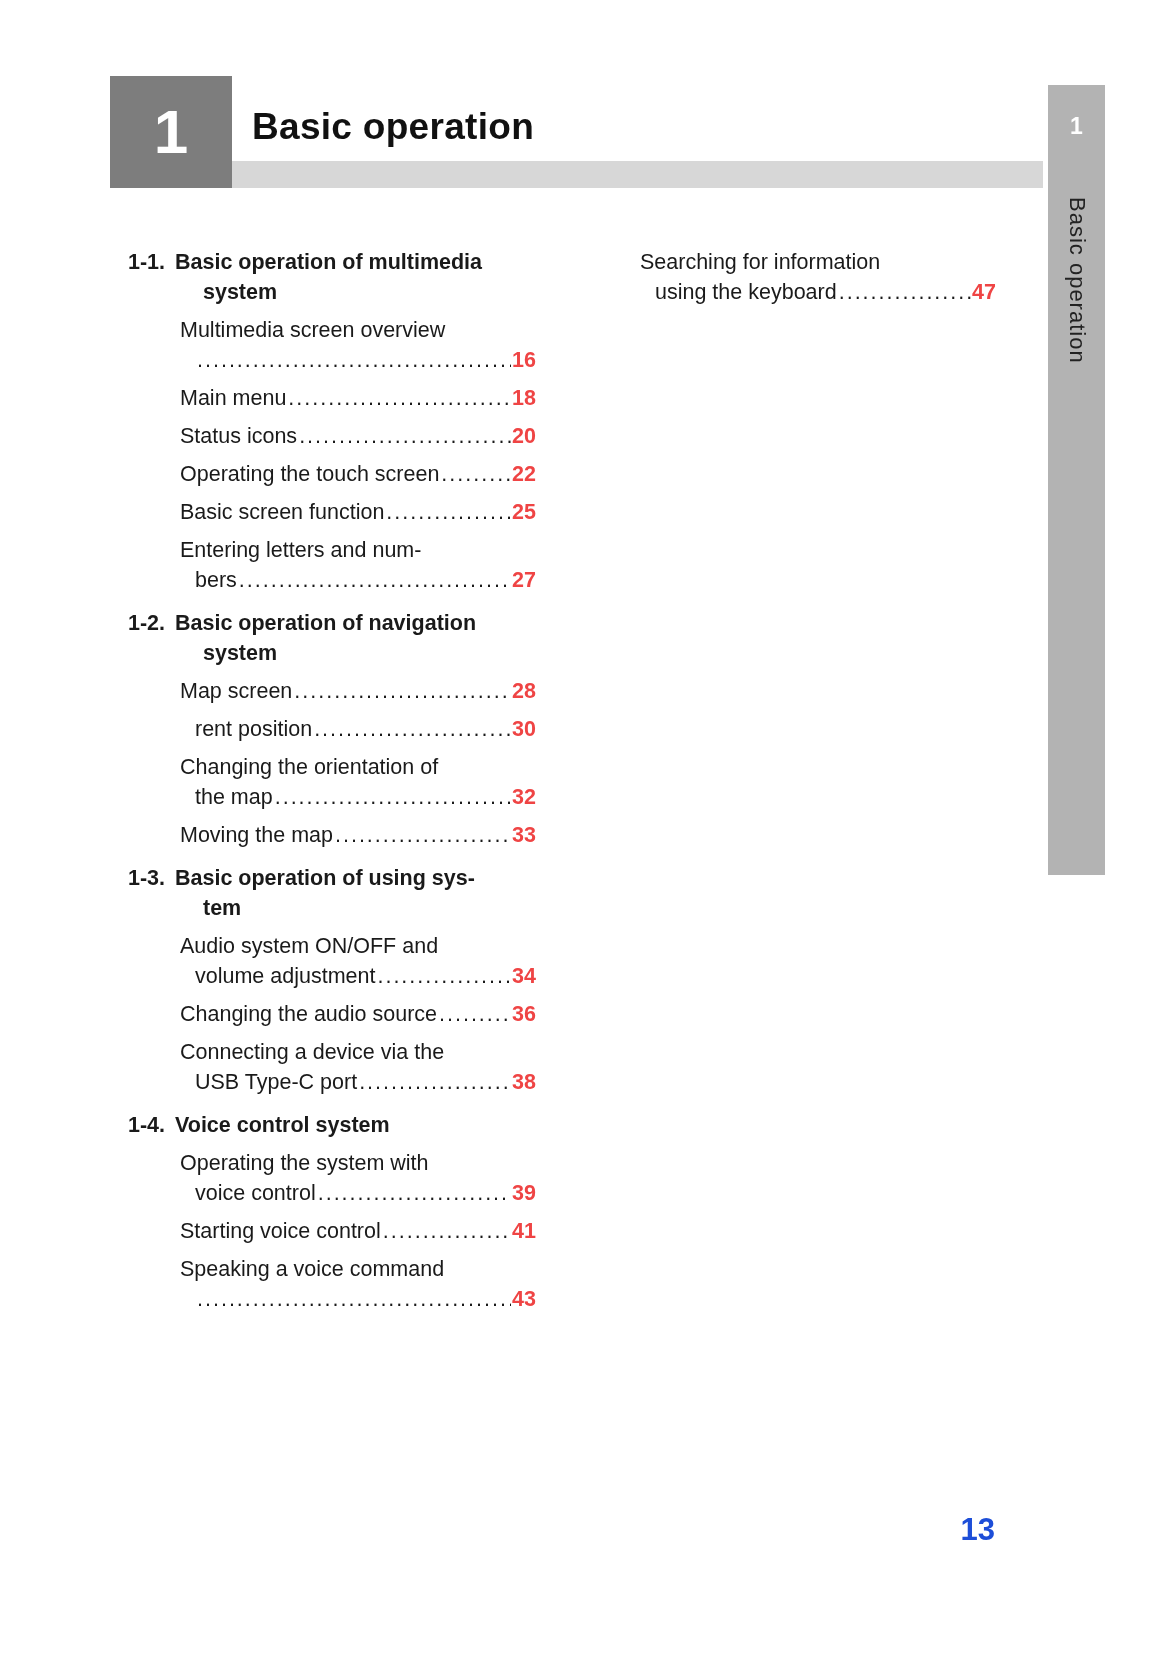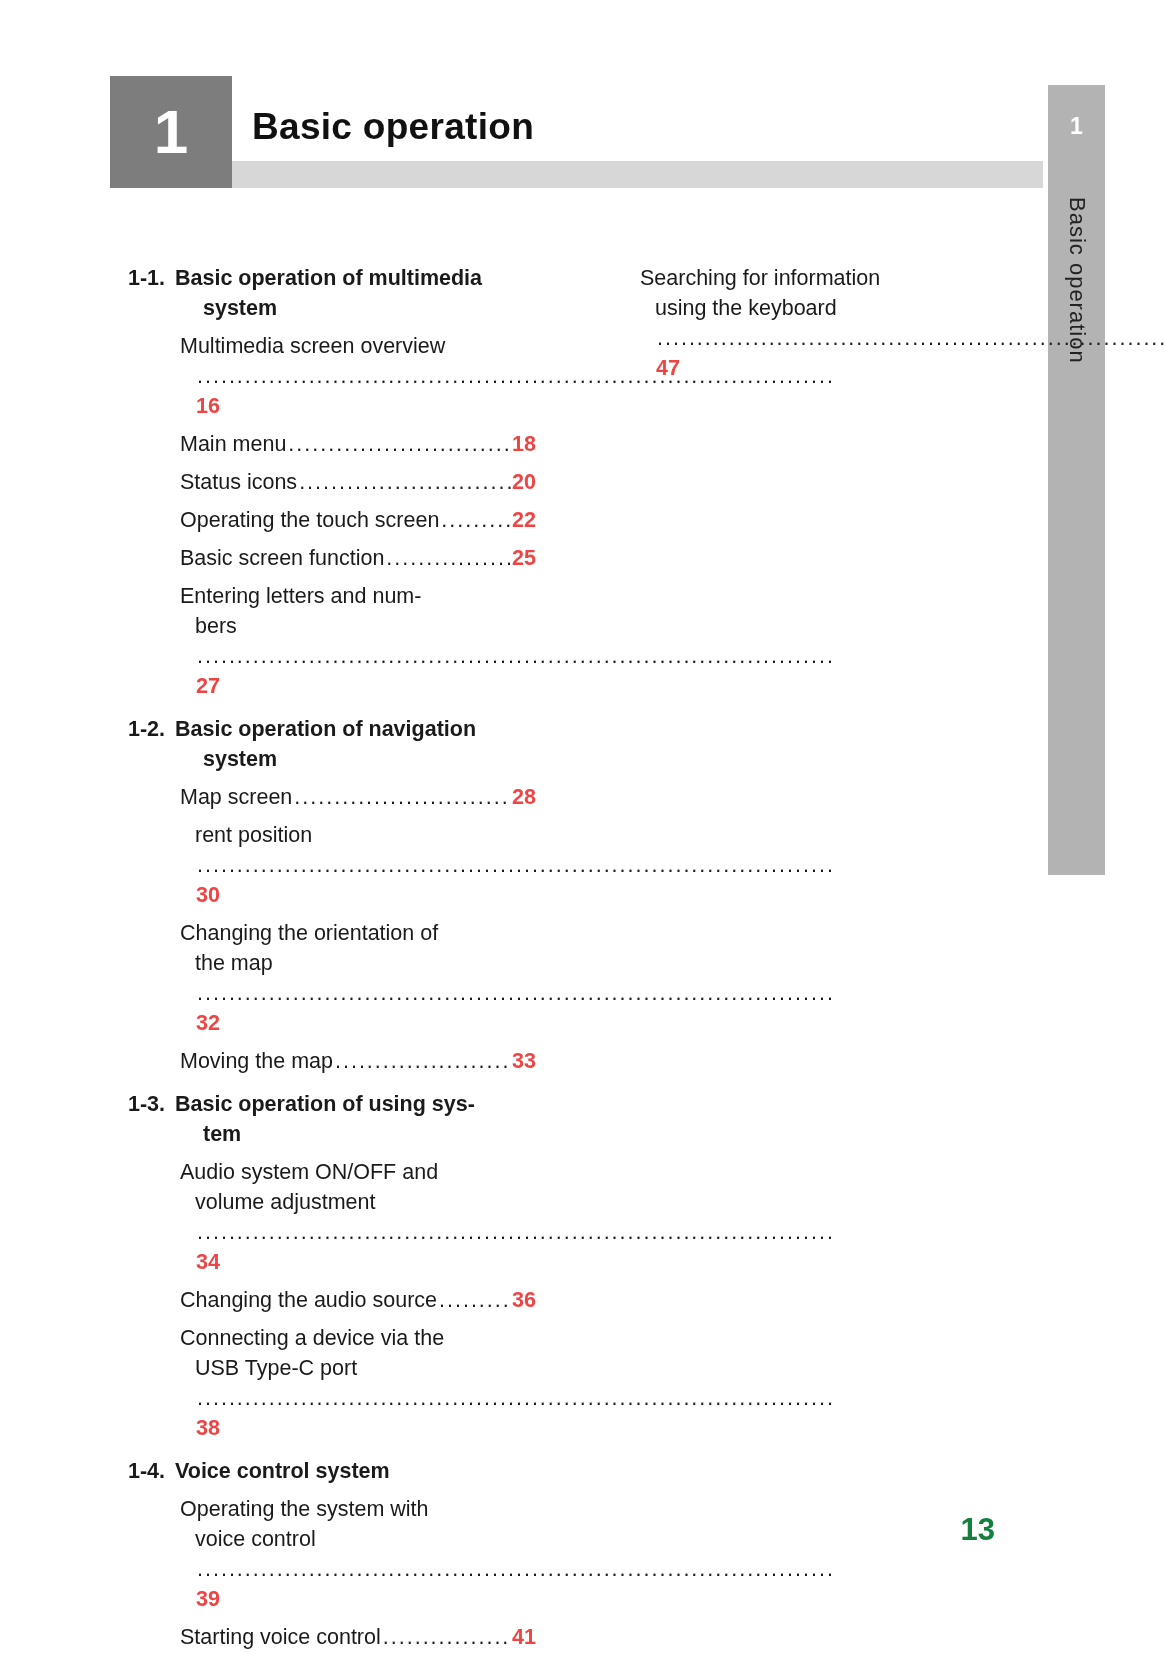--- a/index.html
+++ b/index.html
@@ -23,33 +23,33 @@
   
   .toc-col{position:absolute;top:247px;font-size:21.5px;}
   .toc-col.left{left:128px;width:408px;}
   .toc-col.right{left:640px;width:356px;}
   .toc-line{line-height:30px;display:flex;align-items:baseline;}
   .header-line{font-weight:bold;}
   .header-first{margin-top:13px;}
   .header-cont{padding-left:75px;}
   .sec-num{flex:0 0 47px;}
   .toc-entry{margin-top:8px;}
-  .toc-col > :first-child{margin-top:16px;align-items:flex-end;}
+  .toc-col > :first-child{margin-top:0;align-items:flex-end;}
   .entry-line{padding-left:52px;}
-  .entry-line.cont{padding-left:67px;flex-direction:column;}
+  .entry-line.cont{padding-left:67px;}
   .toc-col.right .entry-line{padding-left:0;}
   .toc-col.right .entry-line.cont{padding-left:15px;}
   .line-text{white-space:nowrap;}
   .leader{flex:1 1 auto;overflow:hidden;white-space:nowrap;min-width:12px;}
   .leader::before{
     content:"................................................................................";
     letter-spacing:2px;padding-left:2px;}
   .page-num{font-weight:bold;color:#ef4444;white-space:nowrap;padding-left:1px;}
   
-  .folio{position:absolute;top:1512px;right:170px;font-size:31px;font-weight:bold;color:#15803d;}
+  .folio{position:absolute;top:1512px;right:170px;font-size:31px;font-weight:bold;color:#1d4ed8;}
 </style>
 </head>
 <body>
 
 <div class="page">
 
   <div class="chapter-box">
     <span class="chapter-num">1</span>
   </div>
   <div class="header-band"></div>

